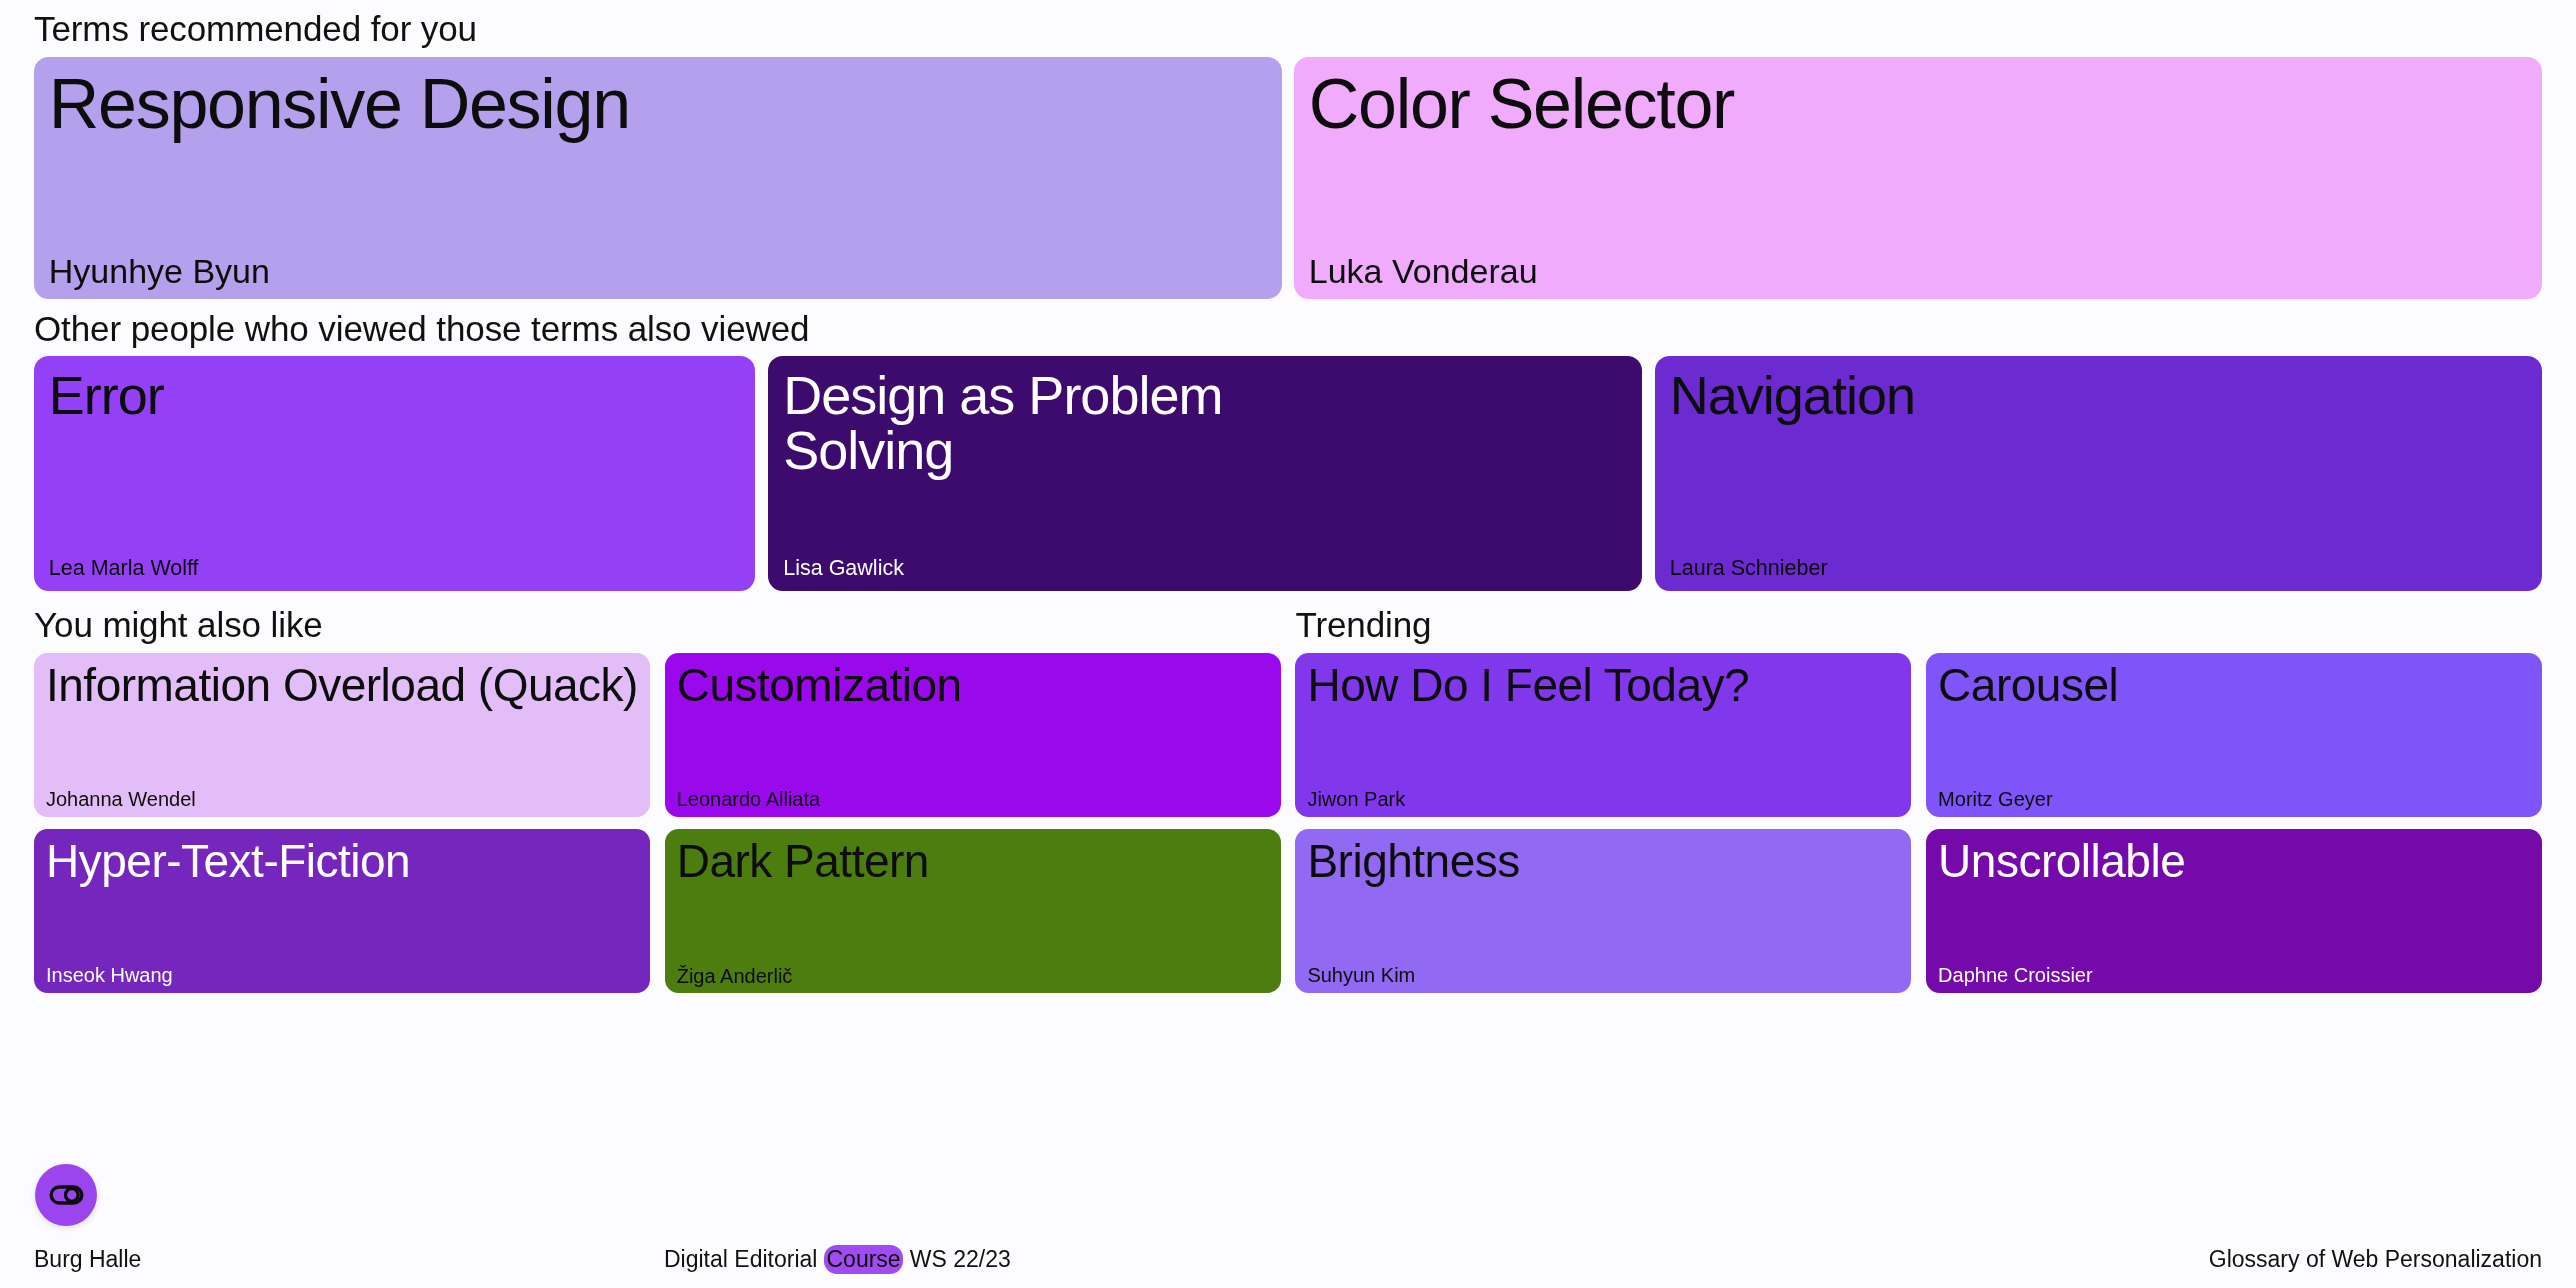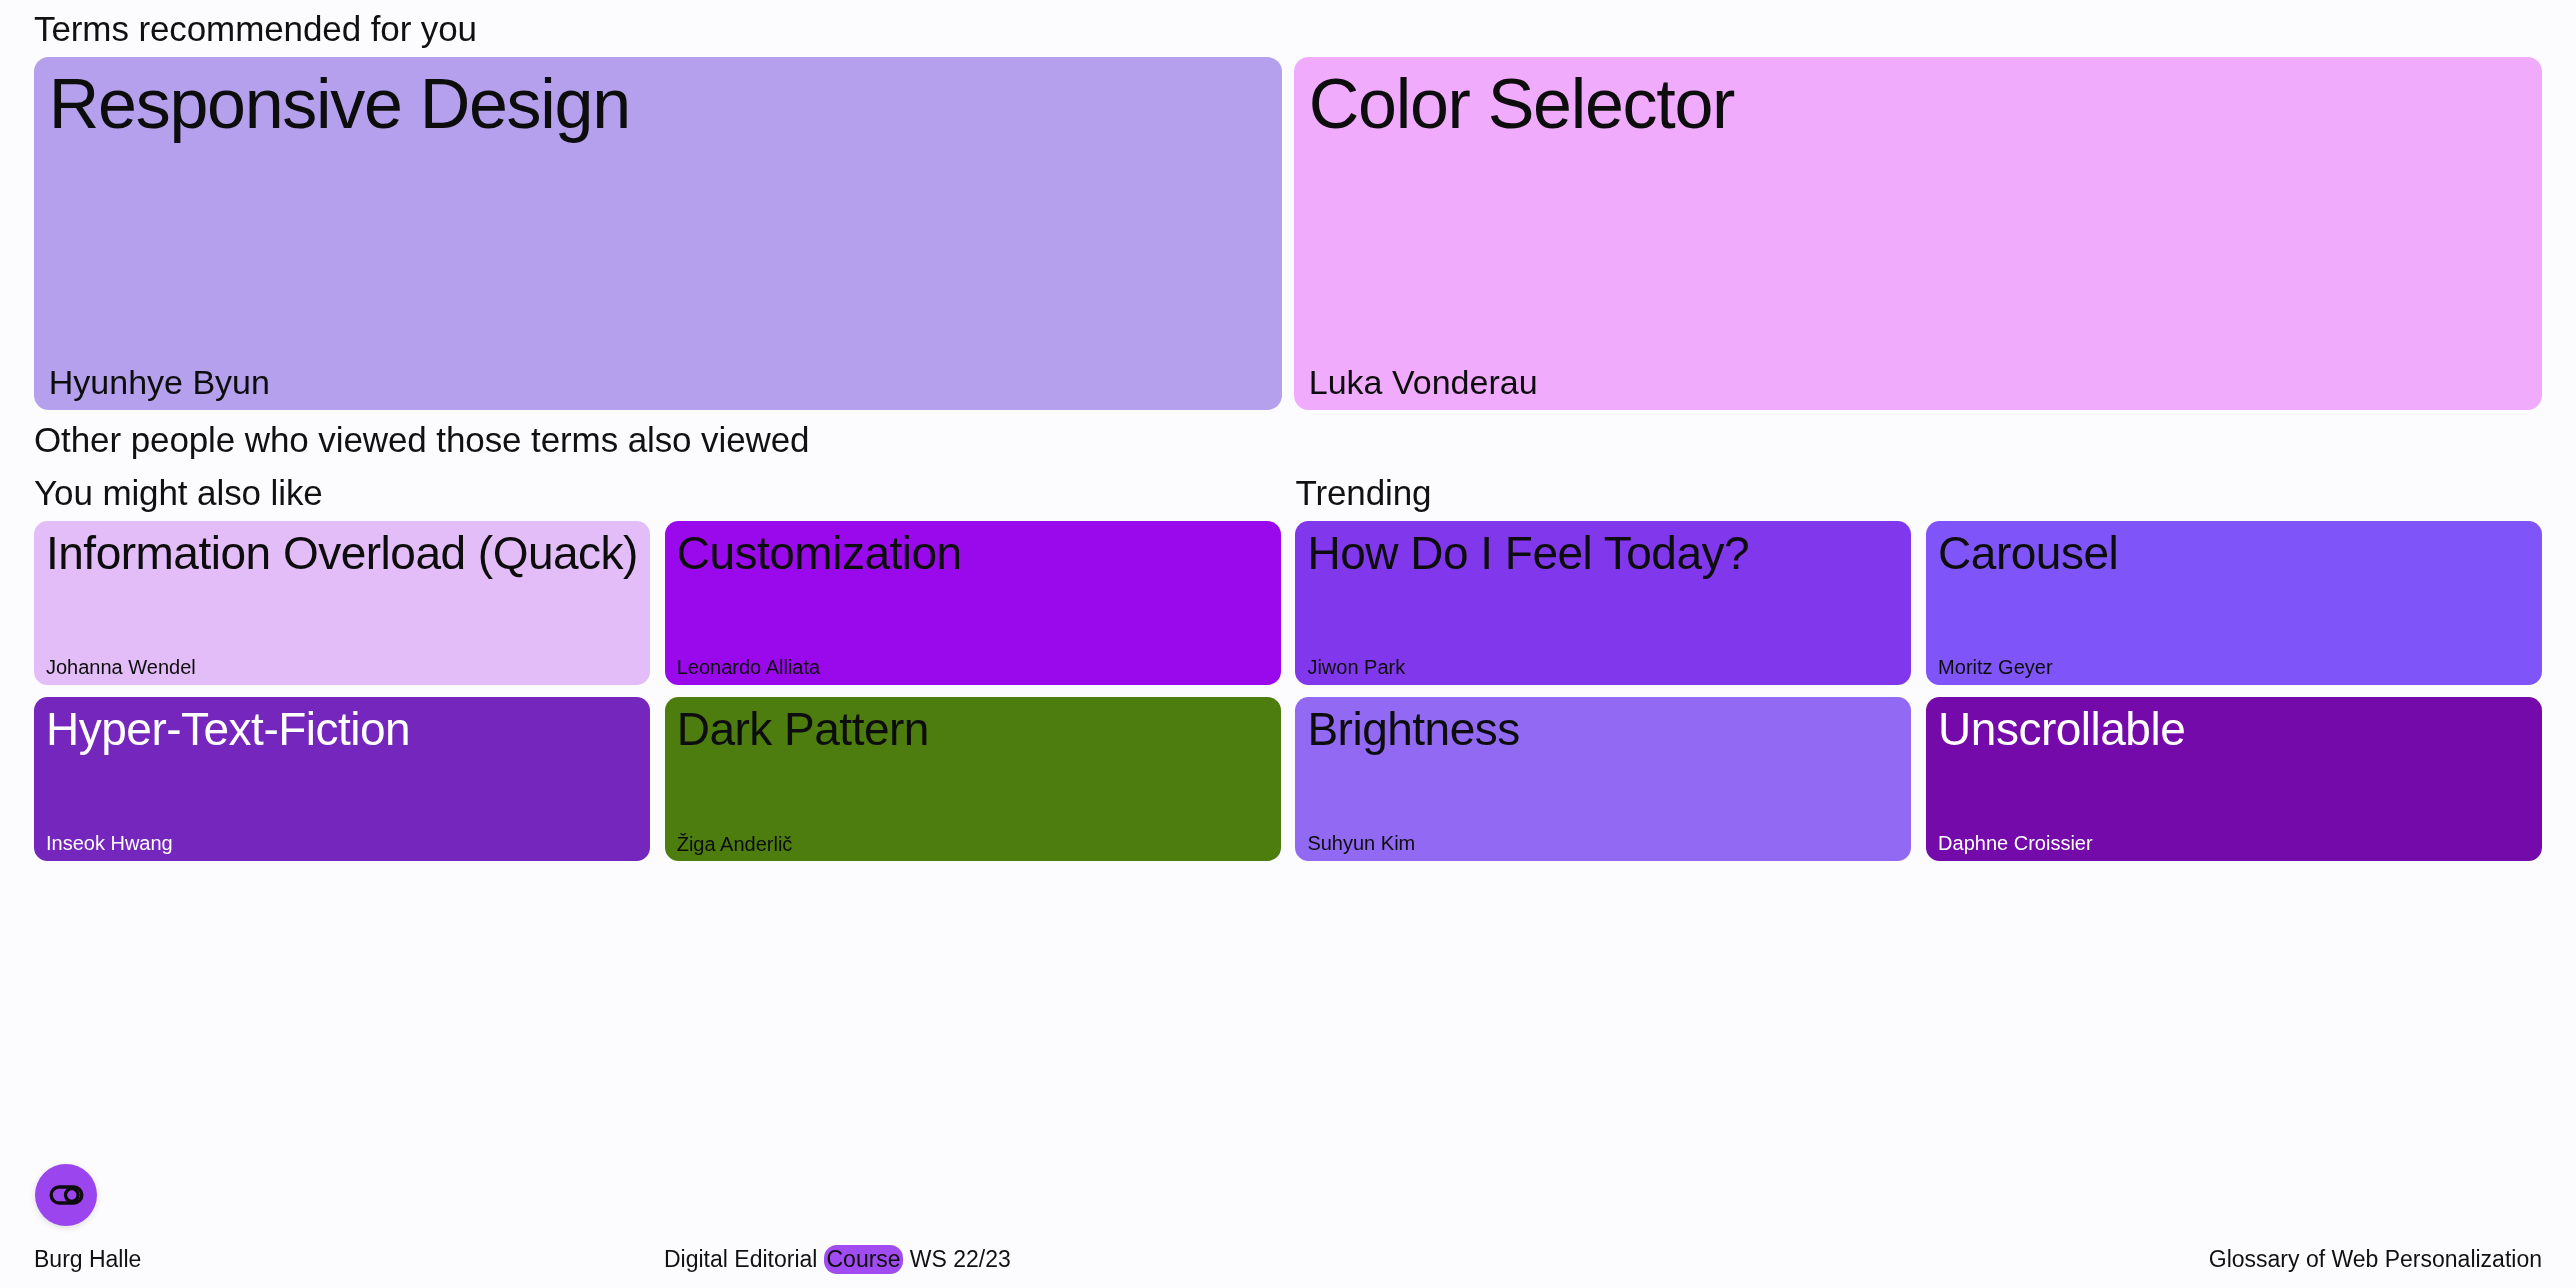--- a/index.html
+++ b/index.html
@@ -54,21 +54,21 @@
     font-size: 31px;
     font-weight: 400;
     line-height: 1;
   }
 
   
   .row-recommended {
     display: flex;
     gap: 12px;
     margin-top: 9.4px;
-    height: 353px;
+    height: 242px;
   }
   .row-recommended .card { flex: 1 1 0; }
   .row-recommended .card-title {
     font-size: 70px;
     line-height: 1.0;
     letter-spacing: -1.3px;
   }
   .row-recommended .card-author { font-size: 34px; }
 
   
@@ -171,20 +171,34 @@
       <div class="card-author">Hyunhye Byun</div>
     </div>
     <div class="card" style="background: #f0abfc; color: rgb(13, 13, 13);">
       <div class="card-title">Color Selector</div>
       <div class="card-author">Luka Vonderau</div>
     </div>
   </div>
 
   <div class="section-heading" style="margin-top:12px;">Other people who viewed those terms also viewed</div>
 
+  <div class="row-alsoviewed">
+    <div class="card" style="flex: 1 1 0px; background: rgb(148, 64, 247); color: rgb(13, 13, 13);">
+      <div class="card-title">Error</div>
+      <div class="card-author">Lea Marla Wolff</div>
+    </div>
+    <div class="card" style="flex: 1.22 1 0px; background: rgb(61, 11, 110); color: rgb(255, 255, 255);">
+      <div class="card-title" style="max-width:590px;">Design as Problem Solving</div>
+      <div class="card-author">Lisa Gawlick</div>
+    </div>
+    <div class="card" style="flex: 1.24 1 0px; background: rgb(107, 43, 208); color: rgb(13, 13, 13);">
+      <div class="card-title">Navigation</div>
+      <div class="card-author">Laura Schnieber</div>
+    </div>
+  </div>
 
   <div class="lower-headings" style="margin-top:16px;">
     <div class="section-heading">You might also like</div>
     <div class="section-heading">Trending</div>
   </div>
 
   <div class="lower" style="margin-top:0;">
 
     <div class="lower-col">
       <div class="mini-grid">

